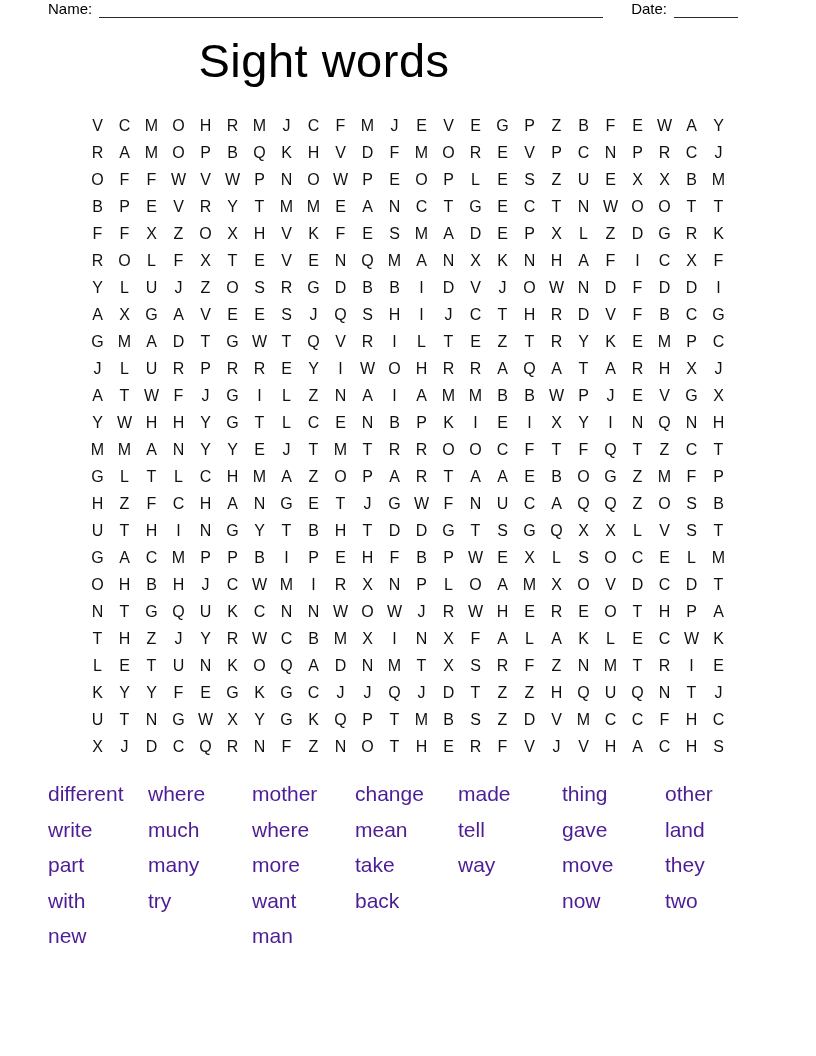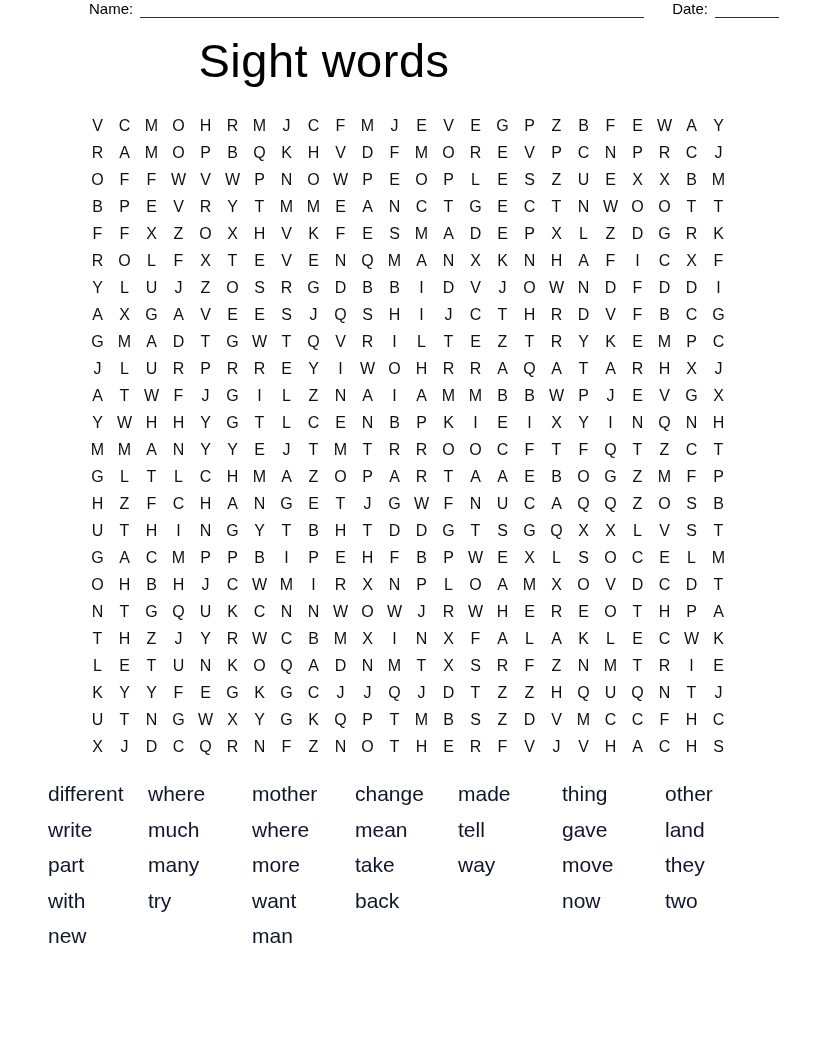--- a/index.html
+++ b/index.html
@@ -14,21 +14,20 @@
 
   
   .header-row {
     position: absolute;
     top: 0px; left: 48px;
     width: 690px;
     display: flex;
     align-items: flex-end;
     font-size: 15px;
     line-height: 18px;
-    margin-left: 41px;
   }
   .fill-line {
     border-bottom: 1.6px solid #2b2b2b;
     height: 15px;
     margin-left: 7px;
   }
   .name-line { flex: 1 1 auto; }
   .date-gap { width: 28px; }
   .date-line { width: 64px; }
 
@@ -72,21 +71,21 @@
     top: 776px; left: 48px;
     width: 726px;
     display: grid;
     grid-template-columns: 100px 104px 103px 103px 104px 103px 103px;
   }
   .word-col { display: block; }
   .word-item {
     height: 35.5px;
     line-height: 35.5px;
     font-size: 21px;
-    color: #0f172a;
+    color: #4c1d95;
     font-family: "Liberation Sans", "DejaVu Sans", sans-serif;
     white-space: nowrap;
   }
 </style>
 </head>
 <body>
 
 <div class="header-row">
   <span>Name:</span>
   <span class="fill-line name-line"></span>

